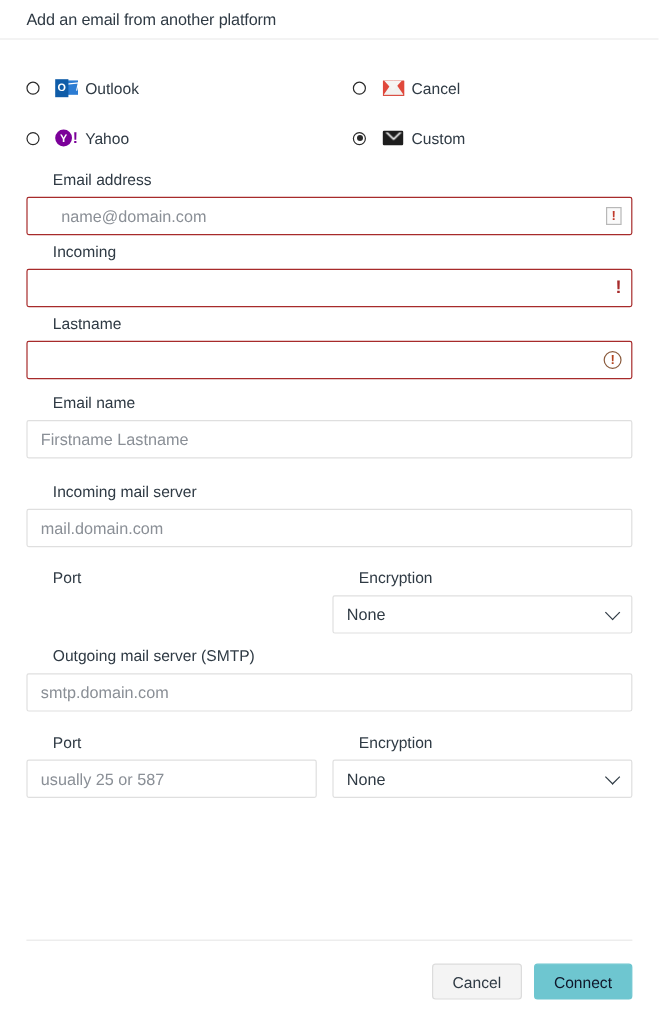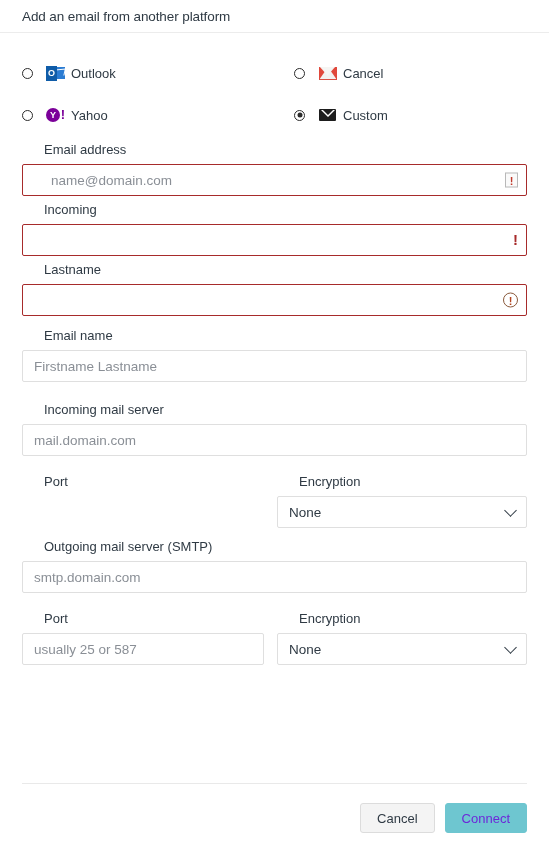--- a/index.html
+++ b/index.html
@@ -287,21 +287,21 @@
     display: flex; align-items: center; justify-content: center;
   }
   .btn-cancel {
     background: #f4f4f4;
     border-color: #dcdcdc;
     color: #2f3a44;
   }
   .btn-connect {
     background: #6ec6d0;
     border-color: #6ec6d0;
-    color: #6d28d9;
+    color: #0f172a;
   }
 </style>
 </head>
 <body>
 
 <div class="dialog">
 
   <div class="header">
     <div class="header-title">Add an email from another platform</div>
   </div>

